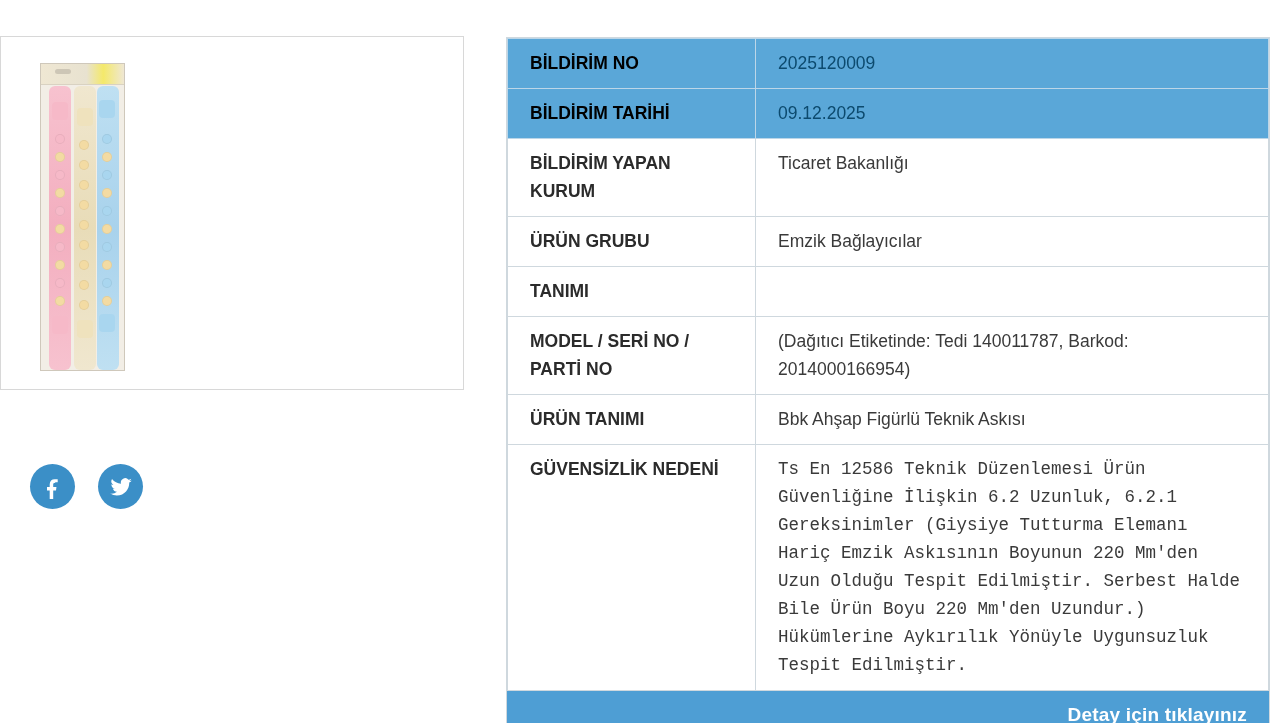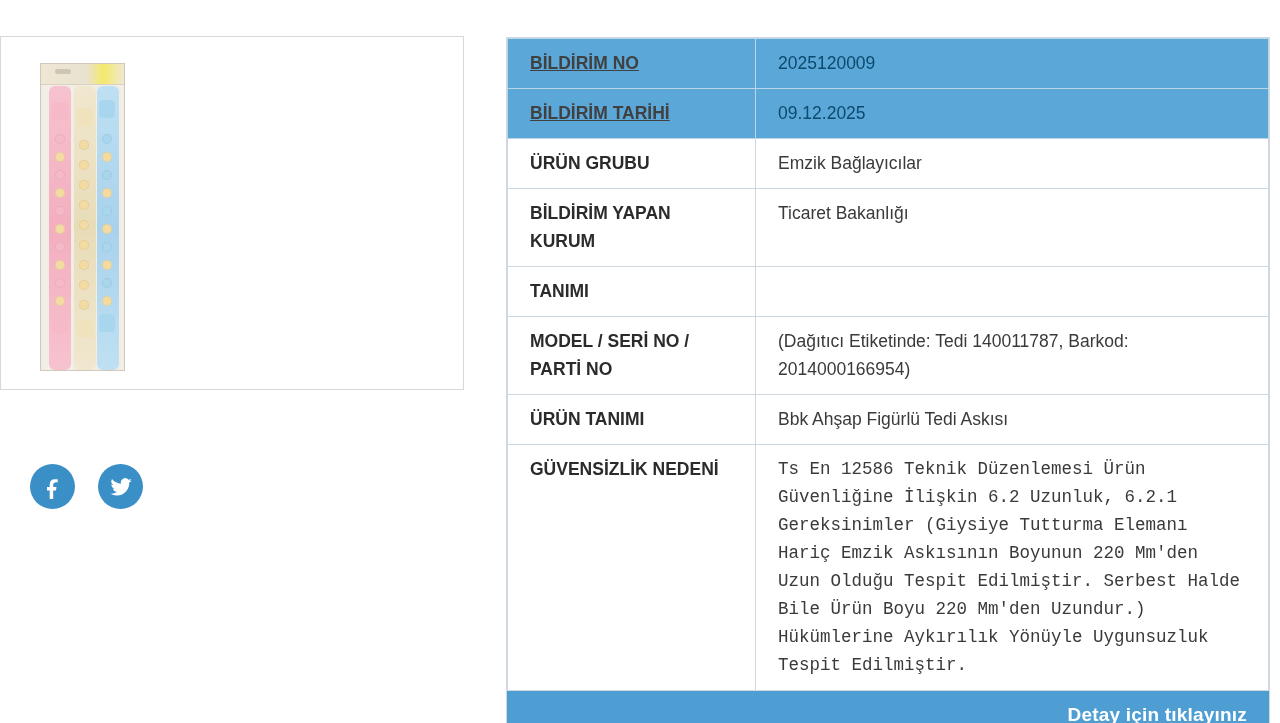--- a/index.html
+++ b/index.html
@@ -149,22 +149,21 @@
     width: 205px;
     font-weight: bold;
     color: #2b2b2b;
   }
   table.notice tr.hl td {
     background: #5aa7d8;
     color: #0c4a6e;
     border-color: #bcd6e8;
   }
   table.notice tr.hl td.label {
-    color: #404040;
-    text-decoration: underline;
+    color: #000000;
   }
   table.notice td.value {
     font-weight: normal;
     color: #3a3a3a;
   }
   td.reason-value {
     line-height: 31px;
     padding-bottom: 18px;
     font-family: Liberation Mono, monospace;
   }
@@ -258,38 +257,38 @@
       <tbody>
         <tr class="hl">
           <td class="label">BİLDİRİM NO</td>
           <td class="value">2025120009</td>
         </tr>
         <tr class="hl">
           <td class="label">BİLDİRİM TARİHİ</td>
           <td class="value">09.12.2025</td>
         </tr>
         <tr>
+          <td class="label">BİLDİRİM YAPAN KURUM</td>
+          <td class="value">Ticaret Bakanlığı</td>
+        </tr>
+        <tr>
           <td class="label">ÜRÜN GRUBU</td>
           <td class="value">Emzik Bağlayıcılar</td>
         </tr>
         <tr>
-          <td class="label">BİLDİRİM YAPAN KURUM</td>
-          <td class="value">Ticaret Bakanlığı</td>
-        </tr>
-        <tr>
           <td class="label">TANIMI</td>
           <td class="value"></td>
         </tr>
         <tr>
           <td class="label">MODEL / SERİ NO / PARTİ NO</td>
           <td class="value">(Dağıtıcı Etiketinde: Tedi 140011787, Barkod: 2014000166954)</td>
         </tr>
         <tr>
           <td class="label">ÜRÜN TANIMI</td>
-          <td class="value">Bbk Ahşap Figürlü Tedi Askısı</td>
+          <td class="value">Bbk Ahşap Figürlü Teknik Askısı</td>
         </tr>
         <tr>
           <td class="label">GÜVENSİZLİK NEDENİ</td>
           <td class="value reason-value">Ts En 12586 Teknik Düzenlemesi Ürün Güvenliğine İlişkin 6.2 Uzunluk, 6.2.1 Gereksinimler (Giysiye Tutturma Elemanı Hariç Emzik Askısının Boyunun 220 Mm'den Uzun Olduğu Tespit Edilmiştir. Serbest Halde Bile Ürün Boyu 220 Mm'den Uzundur.) Hükümlerine Aykırılık Yönüyle Uygunsuzluk Tespit Edilmiştir.</td>
         </tr>
       </tbody>
     </table>
     <div class="detail-bar">Detay için tıklayınız</div>
   </div>
 

